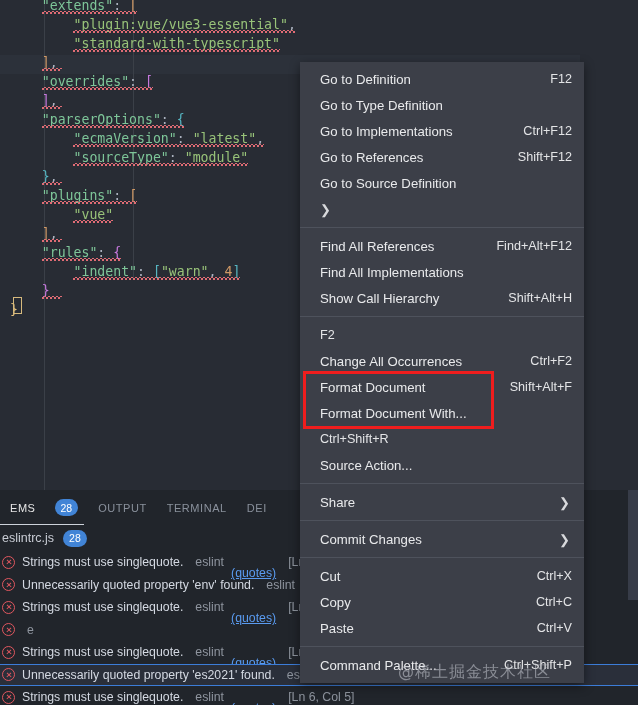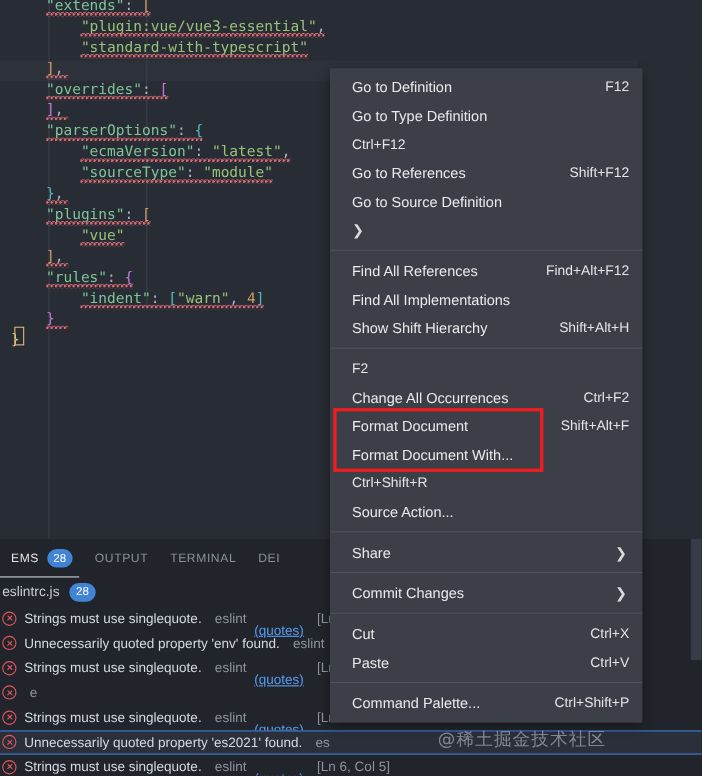--- a/index.html
+++ b/index.html
@@ -53,21 +53,21 @@
     position: absolute; left: 0; top: 490px; width: 638px; height: 215px;
     background: #21252b;
   }
   .panel-tabs {
     position: relative; height: 35px;
     display: flex; align-items: center; gap: 0;
     padding-left: 0;
     font-size: 11px; letter-spacing: .55px;
   }
   .ptab {
-    position: relative; height: 35px; display:flex; align-items:center; gap:7px;
+    position: relative; height: 35px; display:flex; align-items:center; gap:19px;
     padding: 0 10px; color: #8a919c; text-transform: uppercase;
     white-space: nowrap;
   }
   .ptab.active { color: #e6e6e6; }
   .ptab.active::after {
     content:""; position:absolute; left:0px; right:4px; bottom:0; height:1px; background:#cdd2da;
   }
   .count-badge {
     background:#4184d6; color:#fff; border-radius:9px; min-width:22px; height:17px;
     display:inline-flex; align-items:center; justify-content:center;
@@ -238,20 +238,21 @@
   <div class="ctxmenu" id="ctxmenu">
 
   <div class="mitem">
         <span class="label">Go to Definition</span>
         <span class="key">F12</span>
       </div>
       <div class="mitem">
         <span class="label">Go to Type Definition</span>
       </div>
       <div class="mitem">
+        <span class="label">Go to Implementations</span>
         <span class="key">Ctrl+F12</span>
       </div>
       <div class="mitem">
         <span class="label">Go to References</span>
         <span class="key">Shift+F12</span>
       </div>
       <div class="mitem">
         <span class="label">Go to Source Definition</span>
       </div>
       <div class="mitem">
@@ -259,21 +260,21 @@
       </div>
       <div class="msep"></div>
       <div class="mitem">
         <span class="label">Find All References</span>
         <span class="key">Find+Alt+F12</span>
       </div>
       <div class="mitem">
         <span class="label">Find All Implementations</span>
       </div>
       <div class="mitem">
-        <span class="label">Show Shift Hierarchy</span>
+        <span class="label">Show Call Hierarchy</span>
         <span class="key">Shift+Alt+H</span>
       </div>
       <div class="msep"></div>
       <div class="mitem">
         <span class="key">F2</span>
       </div>
       <div class="mitem">
         <span class="label">Change All Occurrences</span>
         <span class="key">Ctrl+F2</span>
       </div>
@@ -299,20 +300,24 @@
       <div class="mitem">
         <span class="label">Commit Changes</span>
         <span class="chev">❯</span>
       </div>
       <div class="msep"></div>
       <div class="mitem">
         <span class="label">Cut</span>
         <span class="key">Ctrl+X</span>
       </div>
       <div class="mitem">
+        <span class="label">Copy</span>
+        <span class="key">Ctrl+C</span>
+      </div>
+      <div class="mitem">
         <span class="label">Paste</span>
         <span class="key">Ctrl+V</span>
       </div>
       <div class="msep"></div>
       <div class="mitem">
         <span class="label">Command Palette...</span>
         <span class="key">Ctrl+Shift+P</span>
       </div>
       <div class="redbox" style="top: 309px; height: 58px; left: 3px; width: 191px; border-color: rgb(239, 29, 29);"></div>
     </div>

